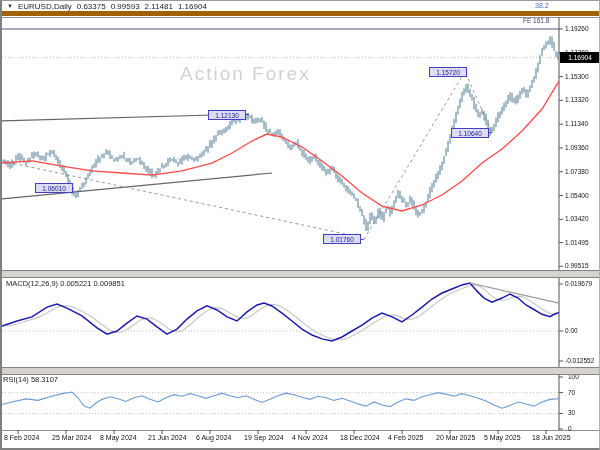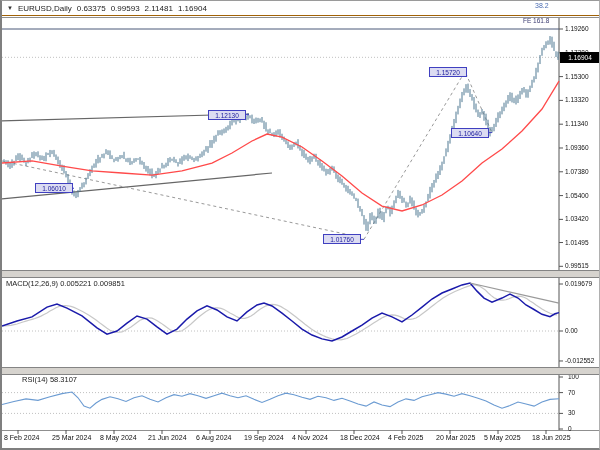--- a/index.html
+++ b/index.html
@@ -1,21 +1,21 @@
 <!DOCTYPE html>
 <html><head>
 <meta charset="utf-8">
 <style>
   html,body{margin:0;padding:0;background:#fff;}
   #win{position:relative;width:600px;height:450px;background:#fff;
        font-family:"Liberation Sans",sans-serif;overflow:hidden;
        border-left:2px solid #7f7f7f;border-top:1px solid #9a9a9a;
        border-right:1px solid #b0b0b0;border-bottom:2px solid #7f7f7f;box-sizing:border-box;}
   #titlebar{position:absolute;left:0;top:0;width:100%;height:15px;background:#fff;
-       border-bottom:1px solid #a16207;display:flex;align-items:center;gap:5px;
+       border-bottom:5px solid #a16207;display:flex;align-items:center;gap:5px;
        font-size:8px;color:#222;padding-left:5px;box-sizing:border-box;}
   #titlebar .tri{font-size:6px;color:#333;line-height:1;cursor:default;}
   #fibtop{position:absolute;top:1px;left:533px;font-size:7px;color:#4a6cb3;}
   #fiblabel{position:absolute;top:16px;left:521px;font-size:6.5px;color:#3a3a70;}
   #watermark{position:absolute;left:178px;top:62px;font-size:19px;color:#d2d2d2;
        letter-spacing:2px;}
   svg{position:absolute;left:0;top:0;}
   .axlab{position:absolute;font-size:6.5px;color:#111;white-space:nowrap;}
   .curprice{position:absolute;left:558px;width:40px;height:11px;background:#000;color:#fff;
        font-size:6.5px;text-align:center;line-height:11px;}
@@ -35,20 +35,21 @@
     <span class="tri">▼</span>
     <span>EURUSD,Daily</span>
     <span>0.63375</span>
     <span>0.99593</span>
     <span>2.11481</span>
     <span>1.16904</span>
   </div>
 
   <div id="fibtop">38.2</div>
   <div id="fiblabel">FE 161.8</div>
+  <div id="watermark">Action Forex</div>
 
   <svg id="chart-svg" width="597" height="447">
       <line x1="0" y1="16.5" x2="597" y2="16.5" stroke="#8f8f8f" stroke-width="1"></line>
       <line x1="557" y1="17" x2="557" y2="429" stroke="#555" stroke-width="1"></line>
       <line x1="0" y1="429.5" x2="597" y2="429.5" stroke="#8f8f8f" stroke-width="1"></line>
       <line x1="0" y1="28" x2="557" y2="28" stroke="#4a5878" stroke-width="1"></line>
       <line x1="0" y1="56.31730769230772" x2="557" y2="56.31730769230772" stroke="#c0c0c0" stroke-width="1" stroke-dasharray="1,2"></line>
       <polyline points="0,119.9471153846154 247,112.97596153846179" fill="none" stroke="#666666" stroke-width="1.2"></polyline>
       <polyline points="0,197.95192307692332 270,171.99038461538478" fill="none" stroke="#666666" stroke-width="1.2"></polyline>
       <polyline points="0,159.971153846154 357,235.93269230769238" fill="none" stroke="#999999" stroke-width="1" stroke-dasharray="3,3"></polyline>
@@ -412,14 +413,14 @@
       <div class="datelab" style="left: 386px; top: 433px;">4 Feb 2025</div>
       <div class="datelab" style="left: 434px; top: 433px;">20 Mar 2025</div>
       <div class="datelab" style="left: 482px; top: 433px;">5 May 2025</div>
       <div class="datelab" style="left: 530px; top: 433px;">18 Jun 2025</div>
     </div>
 
   <div class="divider" style="top:269px"></div>
   <div class="divider" style="top:366px"></div>
 
   <div class="indlabel" style="left:4px;top:278px">MACD(12,26,9) 0.005221 0.009851</div>
-  <div class="indlabel" style="left:20px;top:374px">RSI(14) 58.3107</div>
+  <div class="indlabel" style="left:1px;top:374px">RSI(14) 58.3107</div>
 </div>
 
 </body></html>

